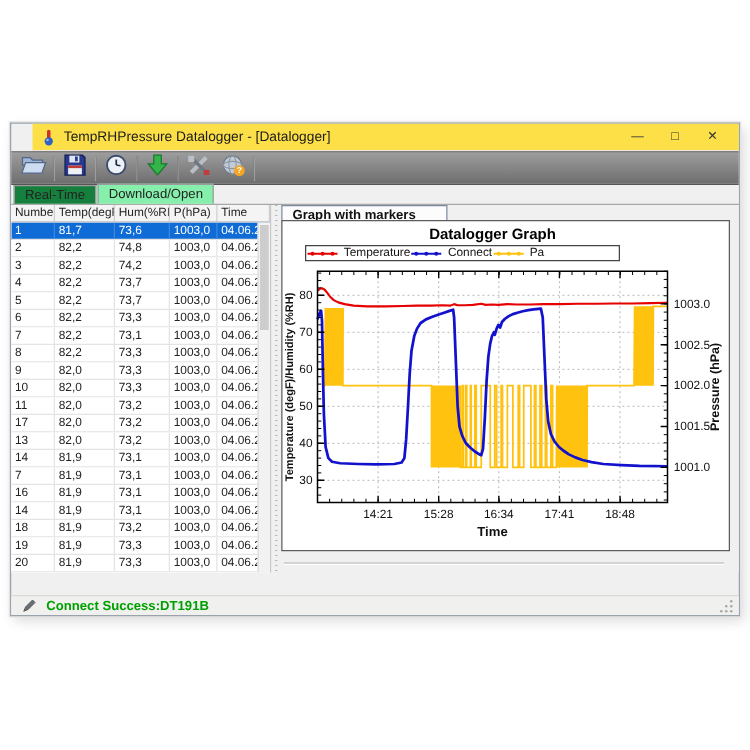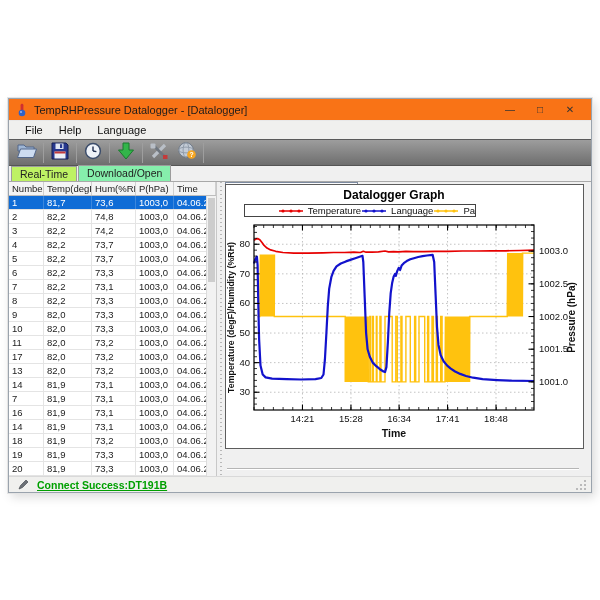--- a/index.html
+++ b/index.html
@@ -1,54 +1,54 @@
 <!DOCTYPE html>
 <html><head>
 <meta charset="utf-8">
 <style>
   * { margin:0; padding:0; box-sizing:border-box; }
   html,body { width:600px; height:600px; background:#ffffff; font-family:"Liberation Sans", sans-serif; }
   .window { position:absolute; left:8px; top:98px; width:584px; height:395px; background:#f0f0f0;
             border:1px solid #9aa3ad; box-shadow:0 0 0 1px #e4e4e4, 3px 4px 10px rgba(0,0,0,.15); }
   
-  .titlebar { height:22px; background:#f97316; display:flex; align-items:center; padding:0 6px; border-bottom:1px solid #e8e8e8; }
+  .titlebar { height:22px; background:#fde047; display:flex; align-items:center; padding:0 6px; border-bottom:1px solid #e8e8e8;margin-left:17px; }
   .appicon { width:14px; height:14px; margin-right:5px; display:inline-flex; }
   .title { font-size:11px; color:#1c1c1c; flex:1; white-space:nowrap; overflow:hidden; }
   .wbtns { display:flex; }
   .wbtn { width:30px; text-align:center; font-size:10px; color:#333; cursor:default; line-height:20px; }
   
   .menubar { height:18px; background:#f0f0ee; display:flex; align-items:center; padding-left:8px; }
   .menu-item { font-size:11px; color:#111; padding:1px 8px; }
   
   .toolbar { height:27px; background:linear-gradient(#9d9d9d,#6e6e6e); display:flex; align-items:center; padding-left:4px; border-top:1px solid #5a5a5a; border-bottom:1px solid #555; }
   .tbtn { width:28px; height:24px; display:inline-flex; align-items:center; justify-content:center; }
   .tsep { width:1px; height:20px; background:#4d4d4d; border-right:1px solid #9e9e9e; margin:0 2px; }
   
   .tabstrip { height:16px; background:#f0f0f0; display:flex; align-items:flex-end; padding-left:2px; border-bottom:1px solid #a8a8a8; }
-  .tab { font-size:10.5px; color:#222; padding:1px 8px 1px 8px; background:#bef264; border:1px solid #9c9c9c; border-bottom:none; margin-right:1px; }
+  .tab { font-size:10.5px; color:#222; padding:1px 8px 1px 8px; background:#15803d; border:1px solid #9c9c9c; border-bottom:none; margin-right:1px; }
   .tab.active { background:#86efac; font-weight:normal; padding-bottom:2px; }
   
   .content { position:relative; height:294px; display:flex; }
   .table-panel { width:208px; background:#fff; border-right:1px solid #c8c8c8; position:relative; overflow:hidden; }
   .thead,.trow { display:grid; grid-template-columns:35px 48px 44px 38px 1fr; }
   .thead { height:14px; background:#f4f4f4; border-bottom:1px solid #bdbdbd; }
   .hc { font-size:9.5px; color:#222; padding-left:3px; border-right:1px solid #cfcfcf; line-height:13px; white-space:nowrap; overflow:hidden; }
   .tbody { height:280px; overflow:hidden; }
   .trow { height:14px; border-bottom:1px solid #e4e4e4; background:#fff; }
   .tc { font-size:9.5px; color:#222; padding-left:3px; border-right:1px solid #e4e4e4; line-height:13px; white-space:nowrap; overflow:hidden; }
   .trow.sel { background:#0f6cd6; }
   .trow.sel .tc { color:#fff; border-right-color:#3c87dd; }
   .vscroll { position:absolute; right:0; top:14px; bottom:0; width:10px; background:#f2f2f2; border-left:1px solid #dcdcdc; }
   .thumb { position:absolute; left:1px; right:1px; top:2px; height:84px; background:#cdcdcd; }
   .splitter { width:8px; background:#f0f0f0; background-image:repeating-linear-gradient(#b9b9b9 0 1px, transparent 1px 4px); background-size:2px 100%; background-repeat:no-repeat; background-position:3px 0; }
   .graph-panel { flex:1; position:relative; background:#f0f0f0; }
   .gtab { position:absolute; left:0; top:0; font-size:10.5px; font-weight:bold; color:#111; background:#fcfcfc; border:1px solid #7c8aa0; padding:1px 24px 2px 8px; }
-  .graph-box { position:absolute; left:0; top:2px; width:359px; height:265px; background:#fff; border:1px solid #5c5c5c; }
+  .graph-box { position:absolute; left:0; top:12px; width:359px; height:265px; background:#fff; border:1px solid #5c5c5c; }
   .gtitle { position:absolute; left:0; top:3px; width:336px; text-align:center; font-size:12px; font-weight:bold; color:#000; }
-  .legend { position:absolute; left:18px; top:19px; width:232px; height:13px; border:1px solid #444; background:#fff; display:flex; align-items:center; justify-content:flex-end; }
+  .legend { position:absolute; left:18px; top:19px; width:252px; height:13px; border:1px solid #444; background:#fff; display:flex; align-items:center; justify-content:flex-start; }
   .leg-item { display:inline-flex; align-items:center; gap:4px; }
   .leg-label { font-size:9.5px; color:#111; }
   .hsep { position:absolute; left:2px; top:286px; width:352px; height:2px; border-top:1px solid #b5b5b5; border-bottom:1px solid #fff; }
   svg.plot { position:absolute; left:0; top:0; }
   
   .statusbar { position:absolute; left:0; right:0; bottom:0; height:16px; background:#f0f0ee; border-top:1px solid #d9d9d9; display:flex; align-items:center; padding:0 4px; }
   .sicon { display:inline-flex; margin:0 8px 0 4px; }
   .stext { font-size:10.5px; font-weight:bold; }
   .grip { margin-left:auto; display:inline-flex; }
 </style>
@@ -66,25 +66,20 @@
       </svg>
     </span>
     <span class="title">TempRHPressure Datalogger - [Datalogger]</span>
     <span class="wbtns">
       <span class="wbtn">—</span>
       <span class="wbtn">□</span>
       <span class="wbtn">✕</span>
     </span>
   </div>
 
-  <div class="menubar">
-    <span class="menu-item">File</span>
-    <span class="menu-item">Help</span>
-    <span class="menu-item">Language</span>
-  </div>
 
   <div class="toolbar">
     <span class="tbtn">
       <span>
         <svg width="22" height="18" viewBox="0 0 22 18">
           <path d="M2 3 h6 l2 2 h8 v4 h-16 z" fill="#9fb6d4" stroke="#53678a" stroke-width="1"></path>
           <path d="M1.5 15.5 L4.5 7 h16 l-3 8.5 z" fill="#cddcf0" stroke="#53678a" stroke-width="1"></path>
         </svg>
       </span>
     </span>
@@ -318,21 +313,21 @@
               </svg>
               <span class="leg-label">Temperature</span>
             </span>
             <span class="leg-item">
               <svg width="26" height="8">
                 <line x1="1" y1="4" x2="25" y2="4" stroke="#1212cc" stroke-width="1.5"></line>
                 <circle cx="5" cy="4" r="1.6" fill="#1212cc"></circle>
                 <circle cx="13" cy="4" r="1.6" fill="#1212cc"></circle>
                 <circle cx="21" cy="4" r="1.6" fill="#1212cc"></circle>
               </svg>
-              <span class="leg-label">Language</span>
+              <span class="leg-label">Connect</span>
             </span>
             <span class="leg-item">
               <svg width="26" height="8">
                 <line x1="1" y1="4" x2="25" y2="4" stroke="#ffc20e" stroke-width="1.5"></line>
                 <circle cx="5" cy="4" r="1.6" fill="#ffc20e"></circle>
                 <circle cx="13" cy="4" r="1.6" fill="#ffc20e"></circle>
                 <circle cx="21" cy="4" r="1.6" fill="#ffc20e"></circle>
               </svg>
               <span class="leg-label">Pa</span>
             </span>
@@ -516,21 +511,21 @@
       <div class="hsep"></div>
     </div>
   </div>
 
   <div class="statusbar">
     <span class="sicon">
       <svg width="12" height="12" viewBox="0 0 12 12">
         <path d="M2 10 L3.5 6.5 9 1 11 3 5.5 8.5 Z" fill="#6b7076" stroke="#4a4f55" stroke-width="0.7"></path>
       </svg>
     </span>
-    <span class="stext" style="color: rgb(0, 160, 0); text-decoration: underline;">Connect Success:DT191B</span>
+    <span class="stext" style="color: rgb(0, 160, 0);">Connect Success:DT191B</span>
     <span class="grip">
       <svg width="12" height="12" viewBox="0 0 12 12">
         <circle cx="10" cy="10" r="1" fill="#a8a8a8"></circle>
           <circle cx="10" cy="6" r="1" fill="#a8a8a8"></circle>
         <circle cx="6" cy="10" r="1" fill="#a8a8a8"></circle>
           <circle cx="10" cy="2" r="1" fill="#a8a8a8"></circle>
         <circle cx="6" cy="6" r="1" fill="#a8a8a8"></circle>
           <circle cx="2" cy="10" r="1" fill="#a8a8a8"></circle>
       </svg>
     </span>

